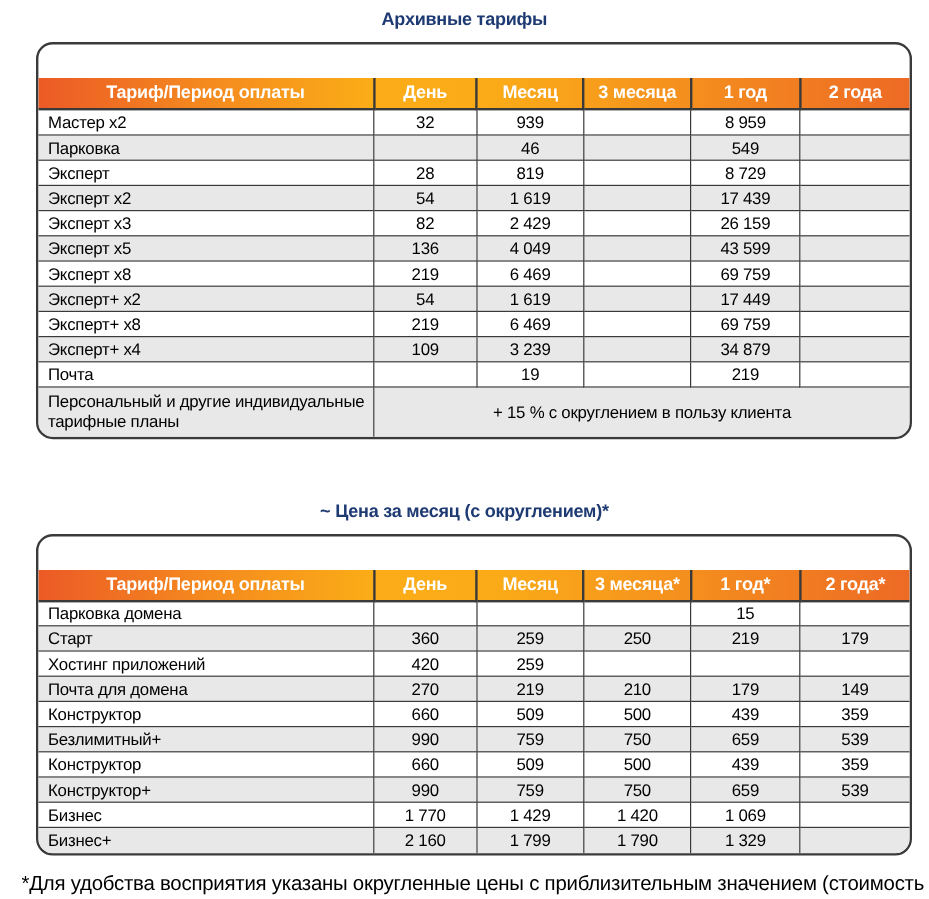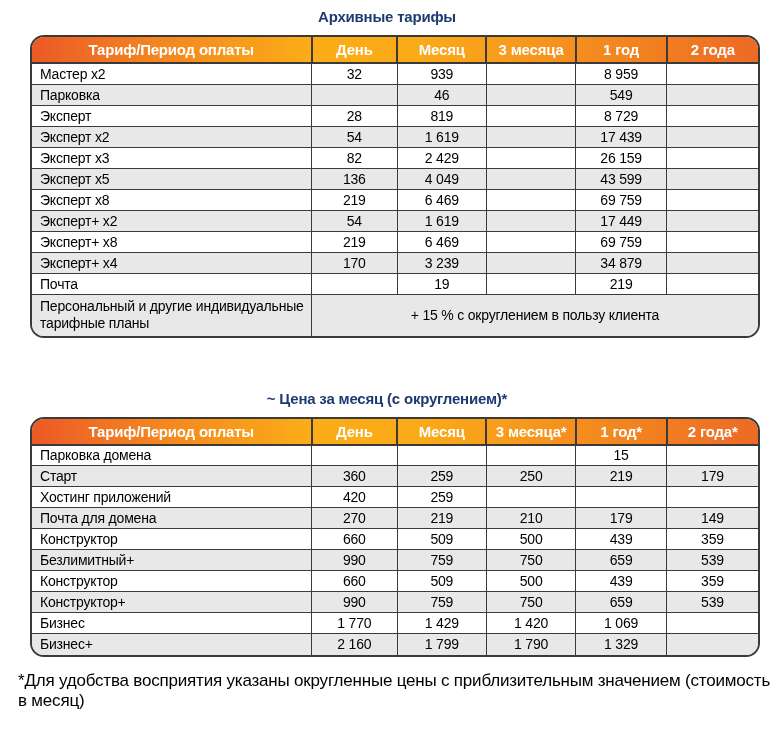--- a/index.html
+++ b/index.html
@@ -27,20 +27,21 @@
     margin-left: 30px;
     border: 2px solid #3a3a3a;
     border-radius: 14px;
     overflow: hidden;
     background: #ffffff;
   }
   table {
     width: 100%;
     border-collapse: collapse;
     table-layout: fixed;
+    margin-top: 28px;
   }
   thead tr {
     background: linear-gradient(90deg,
       #ec5a26 0%, #f4871f 18%, #fbac17 38%, #fbab17 52%,
       #f79b1c 66%, #f28120 84%, #ed6a25 100%);
   }
   th {
     color: #ffffff;
     font-size: 15px;
     font-weight: bold;
@@ -183,21 +184,21 @@
           <tr>
             <td class="name">Эксперт+ x8</td>
             <td class="num">219</td>
             <td class="num">6 469</td>
             <td class="num"></td>
             <td class="num">69 759</td>
             <td class="num"></td>
           </tr>
           <tr>
             <td class="name">Эксперт+ x4</td>
-            <td class="num">170</td>
+            <td class="num">109</td>
             <td class="num">3 239</td>
             <td class="num"></td>
             <td class="num">34 879</td>
             <td class="num"></td>
           </tr>
           <tr>
             <td class="name">Почта</td>
             <td class="num"></td>
             <td class="num">19</td>
             <td class="num"></td>

